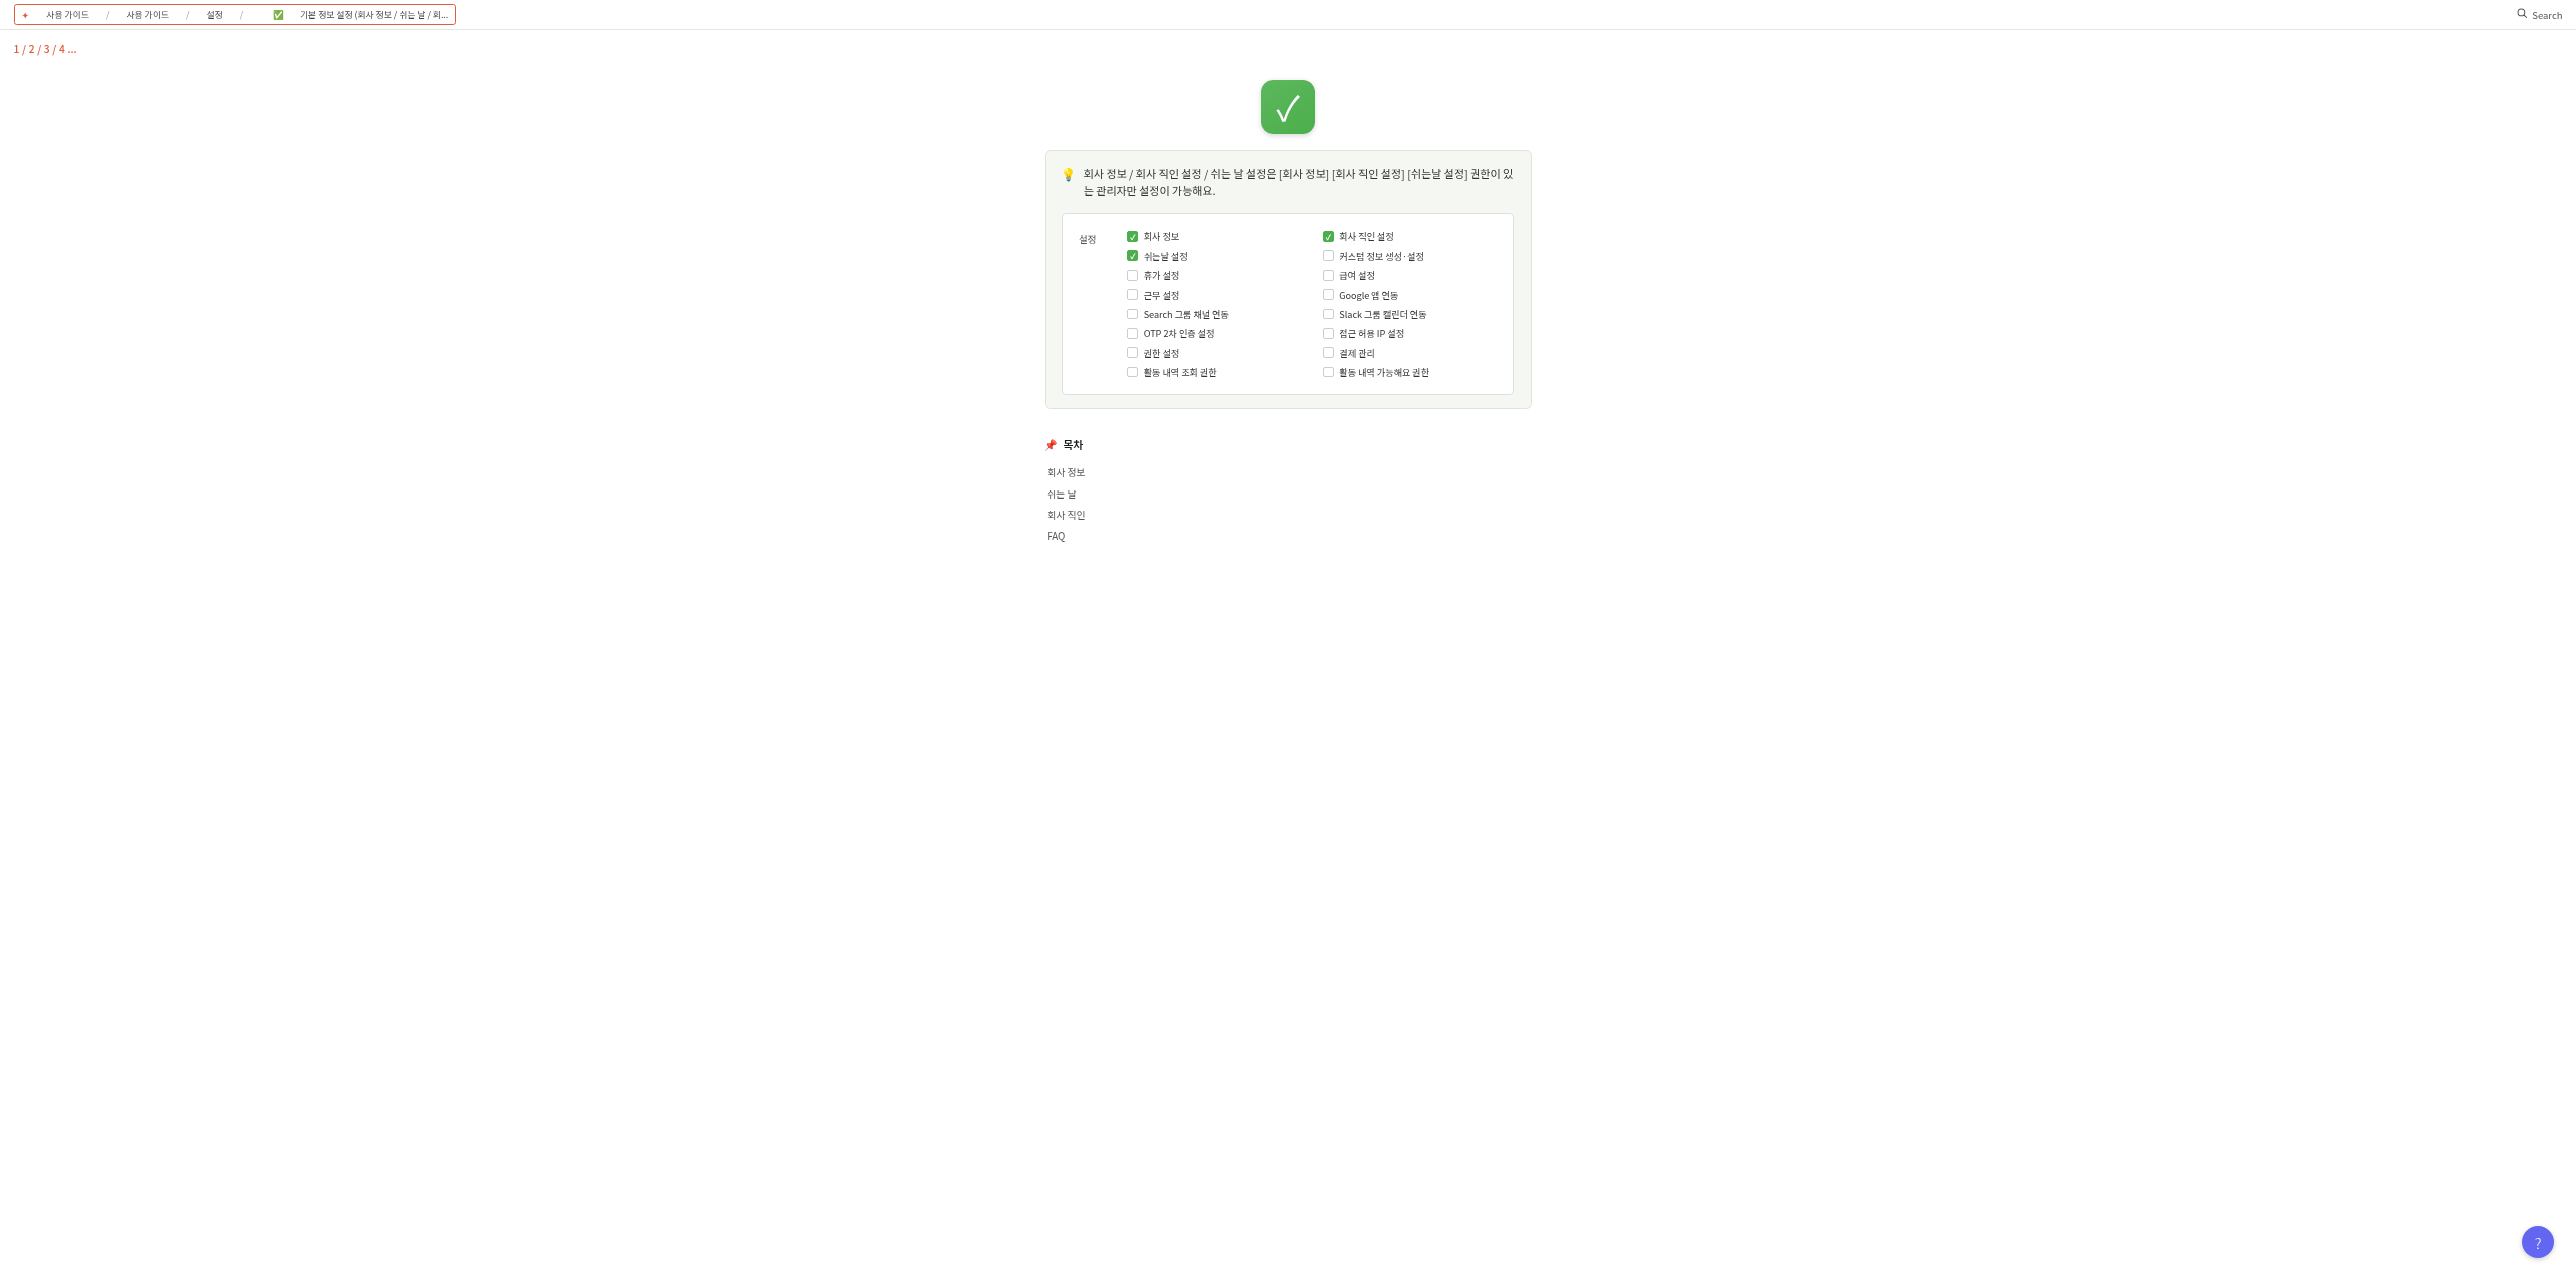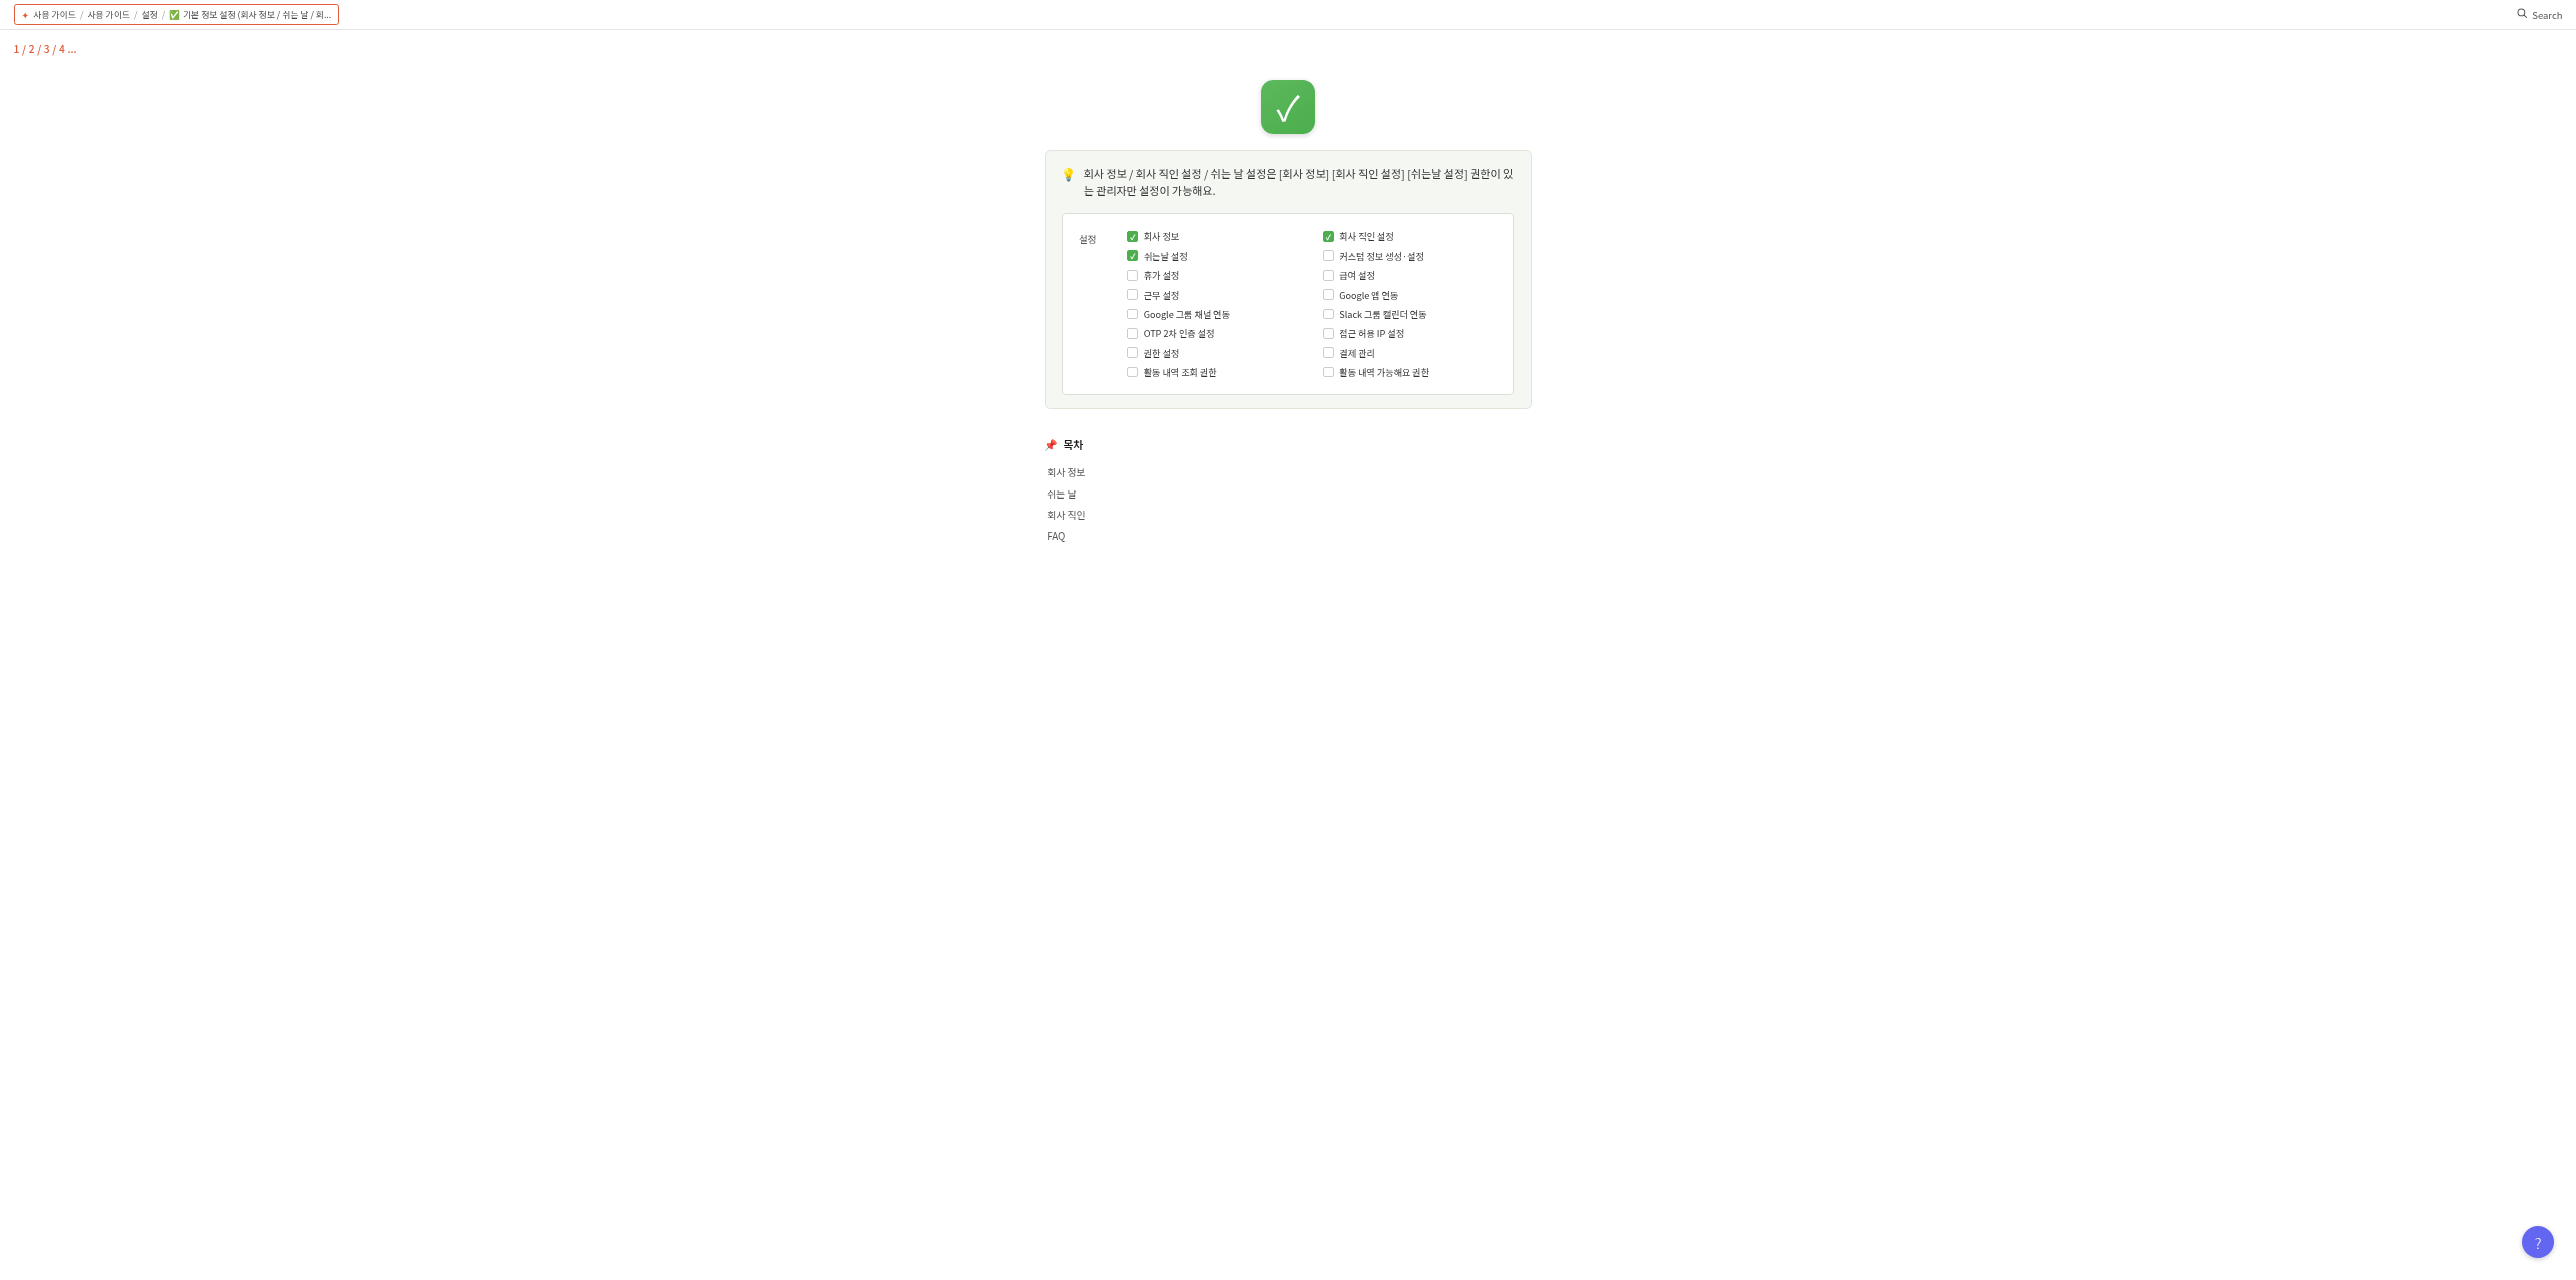--- a/index.html
+++ b/index.html
@@ -43,20 +43,21 @@
     .breadcrumb {
       display: flex;
       align-items: center;
       gap: 4.1px;
       font-size: 8.8px;
       color: #444;
     }
 
     .breadcrumb span {
       color: #444;
+      margin-left: 13px;
     }
 
     .breadcrumb .separator {
       color: #999;
     }
 
     .breadcrumb .current {
       display: flex;
       align-items: center;
       gap: 2.7px;
@@ -379,21 +380,21 @@
             <div class="checkbox-item">
               <div class="checkbox-box"></div>
               <span>근무 설정</span>
             </div>
             <div class="checkbox-item">
               <div class="checkbox-box"></div>
               <span>Google 앱 연동</span>
             </div>
             <div class="checkbox-item">
               <div class="checkbox-box"></div>
-              <span>Google 그룹 채널 연동</span>
+              <span>Search 그룹 채널 연동</span>
             </div>
             <div class="checkbox-item">
               <div class="checkbox-box"></div>
               <span>Slack 그룹 캘린더 연동</span>
             </div>
             <div class="checkbox-item">
               <div class="checkbox-box"></div>
               <span>OTP 2차 인증 설정</span>
             </div>
             <div class="checkbox-item">

